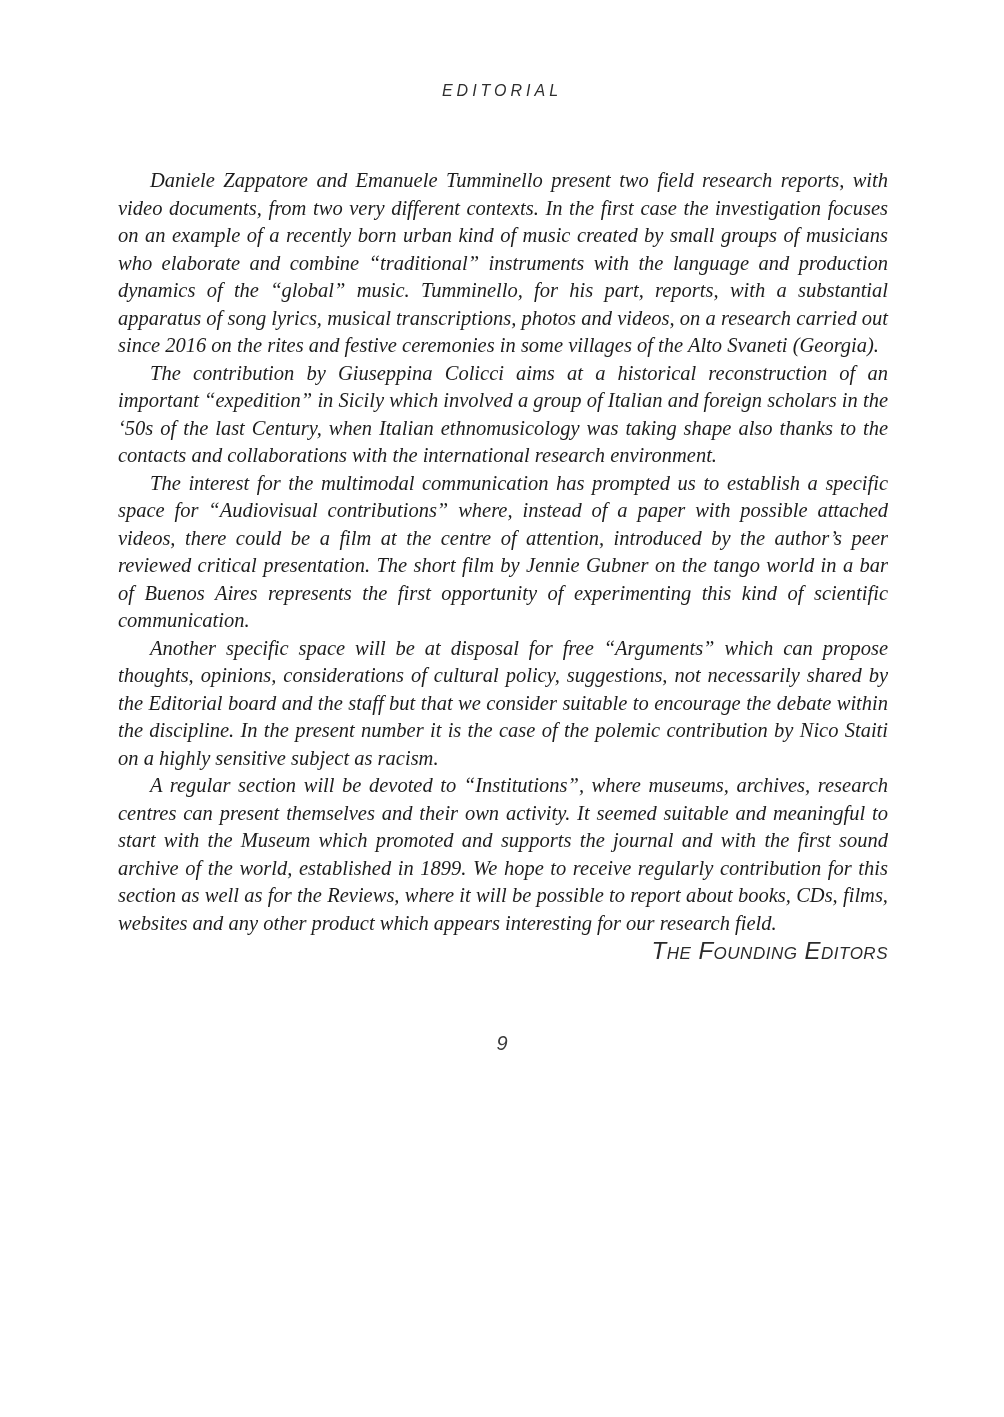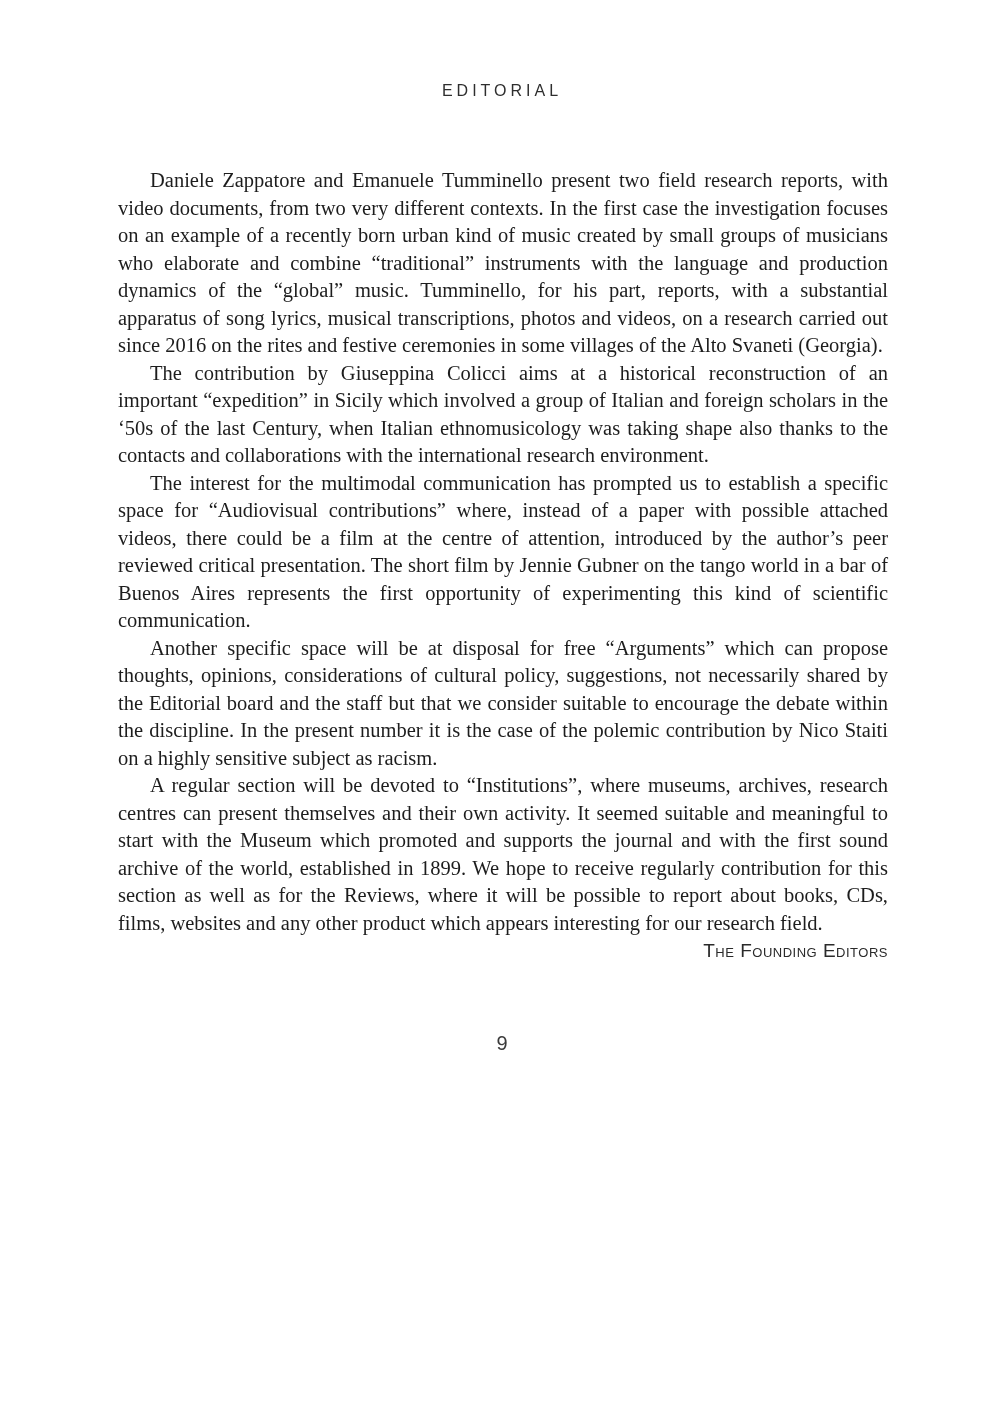--- a/index.html
+++ b/index.html
@@ -8,20 +8,21 @@
     padding: 0;
     background: #ffffff;
   }
   .page {
     position: relative;
     width: 1004px;
     height: 1131px;
     margin: 0 auto;
     background: #ffffff;
     overflow: hidden;
+    font-style: italic;
   }
   .header-title {
     margin-top: 82px;
     text-align: center;
     font-family: "Liberation Sans", sans-serif;
     font-size: 16px;
     font-weight: 400;
     letter-spacing: 4px;
     color: #2e2e2e;
   }
@@ -35,21 +36,21 @@
   }
   .content p {
     margin: 0;
     text-indent: 32px;
   }
   .signature {
     margin: 0 116px 0 118px;
     text-align: right;
     font-family: "Liberation Sans", sans-serif;
     font-variant: small-caps;
-    font-size: 19px;
+    font-size: 24px;
     letter-spacing: 0.5px;
     color: #2a2a2a;
     line-height: 27.5px;
   }
   .page-number {
     position: absolute;
     bottom: 76px;
     left: 0;
     width: 100%;
     text-align: center;

